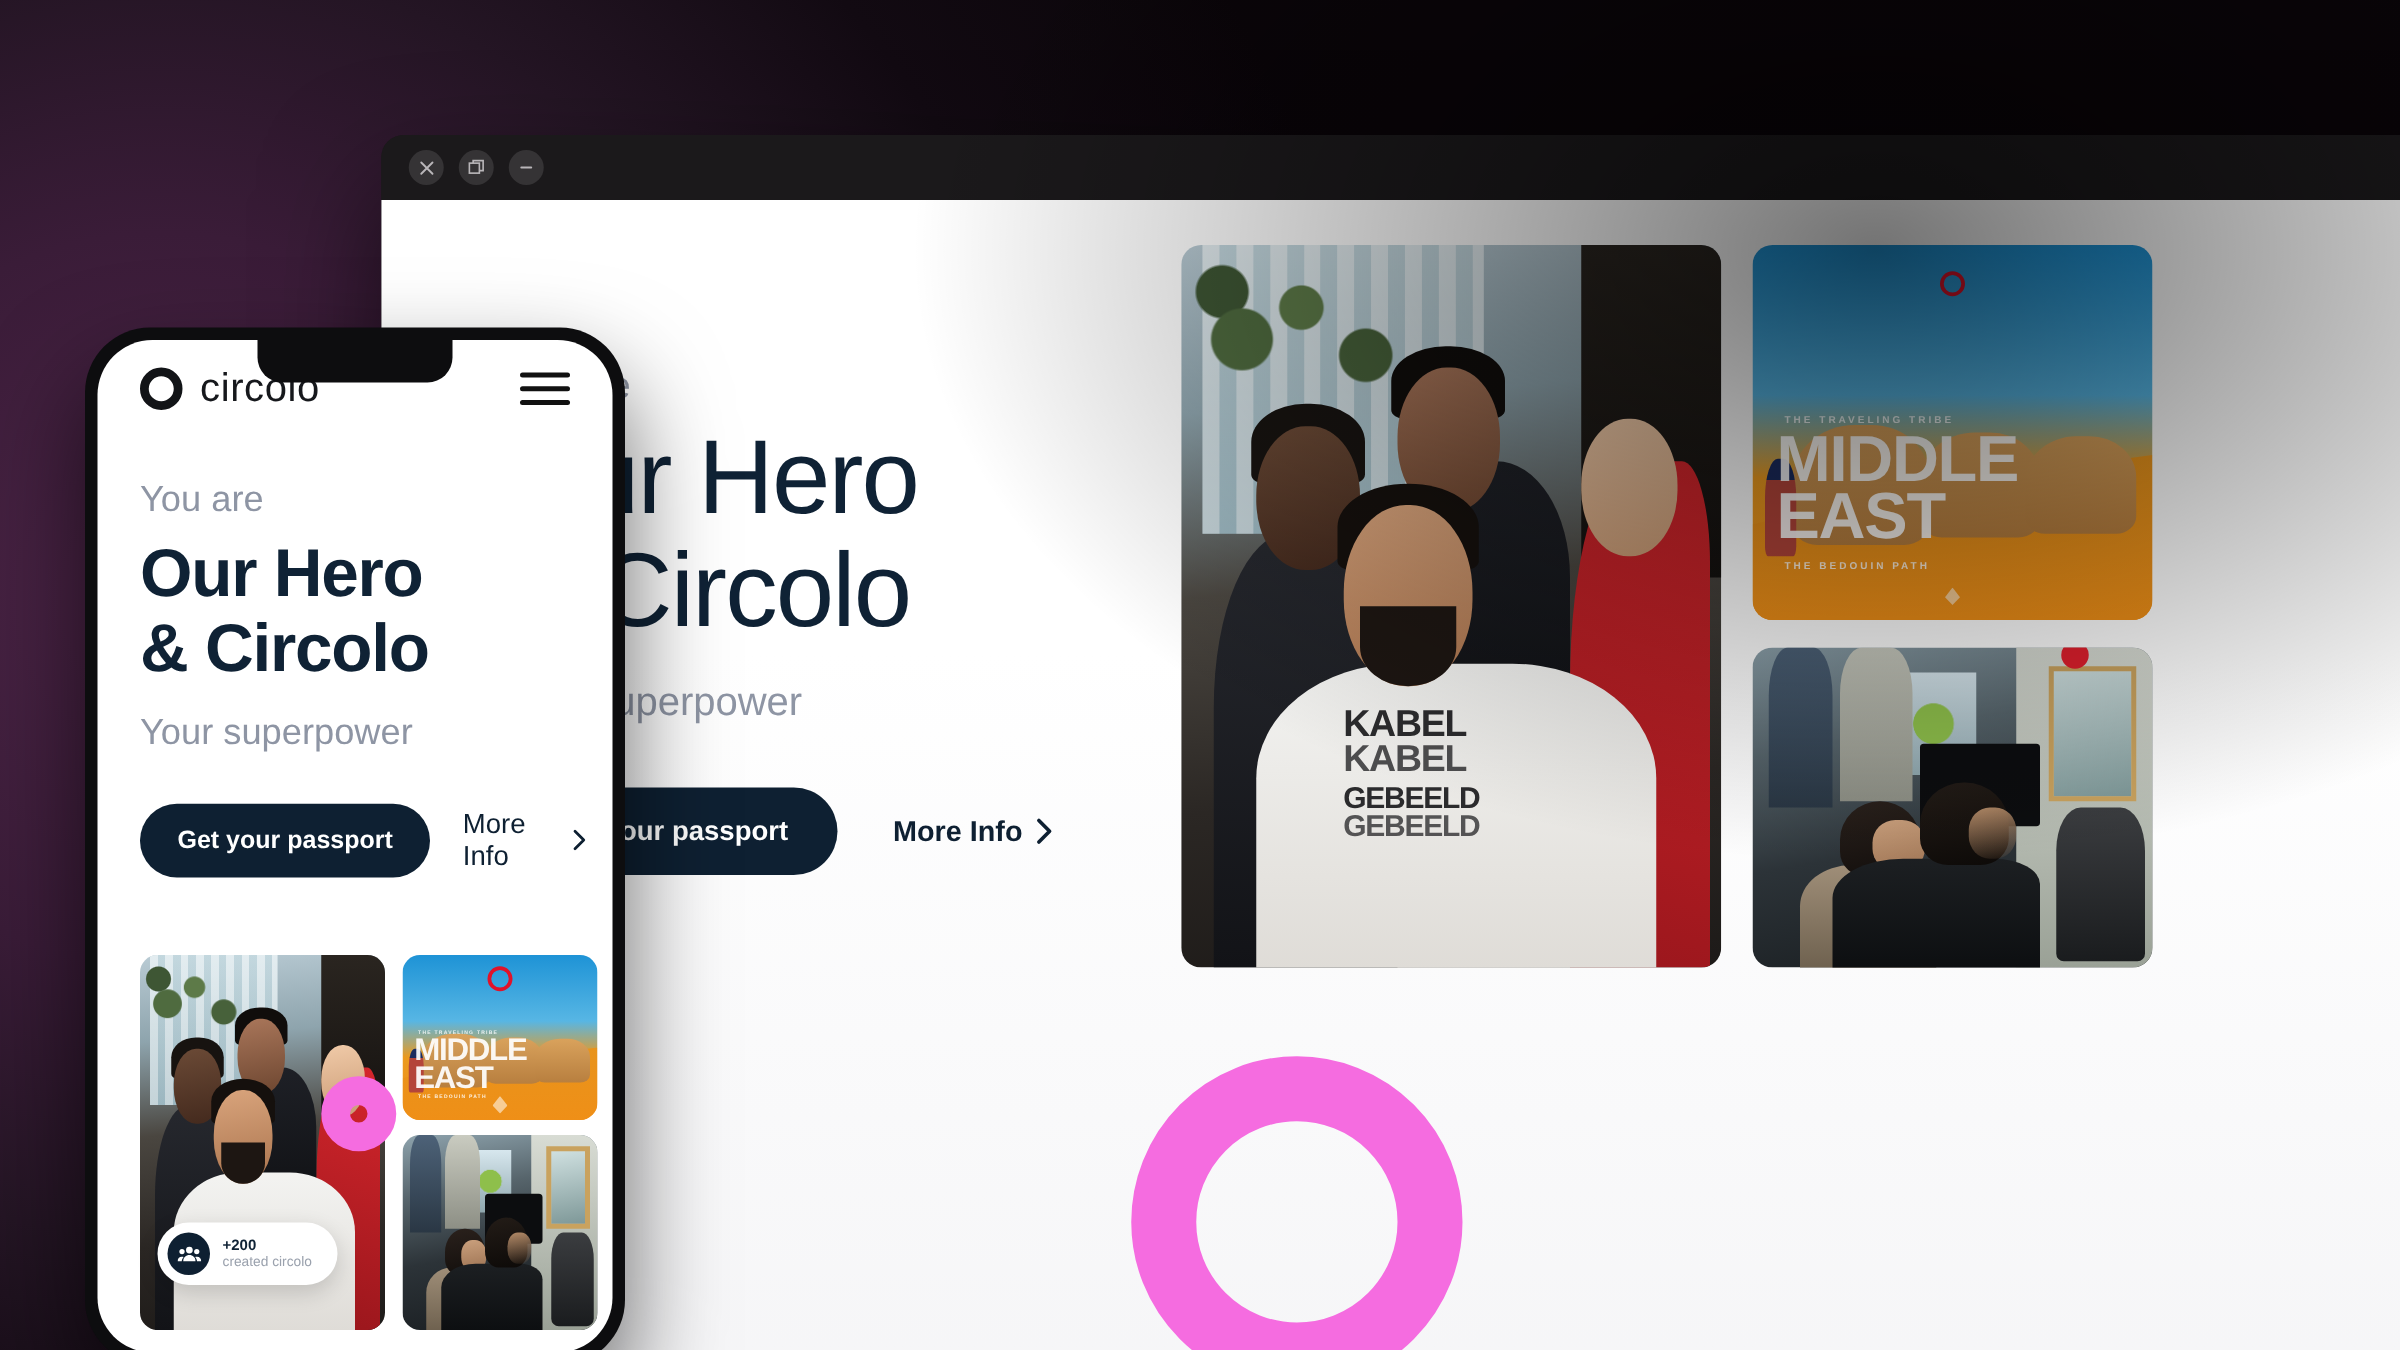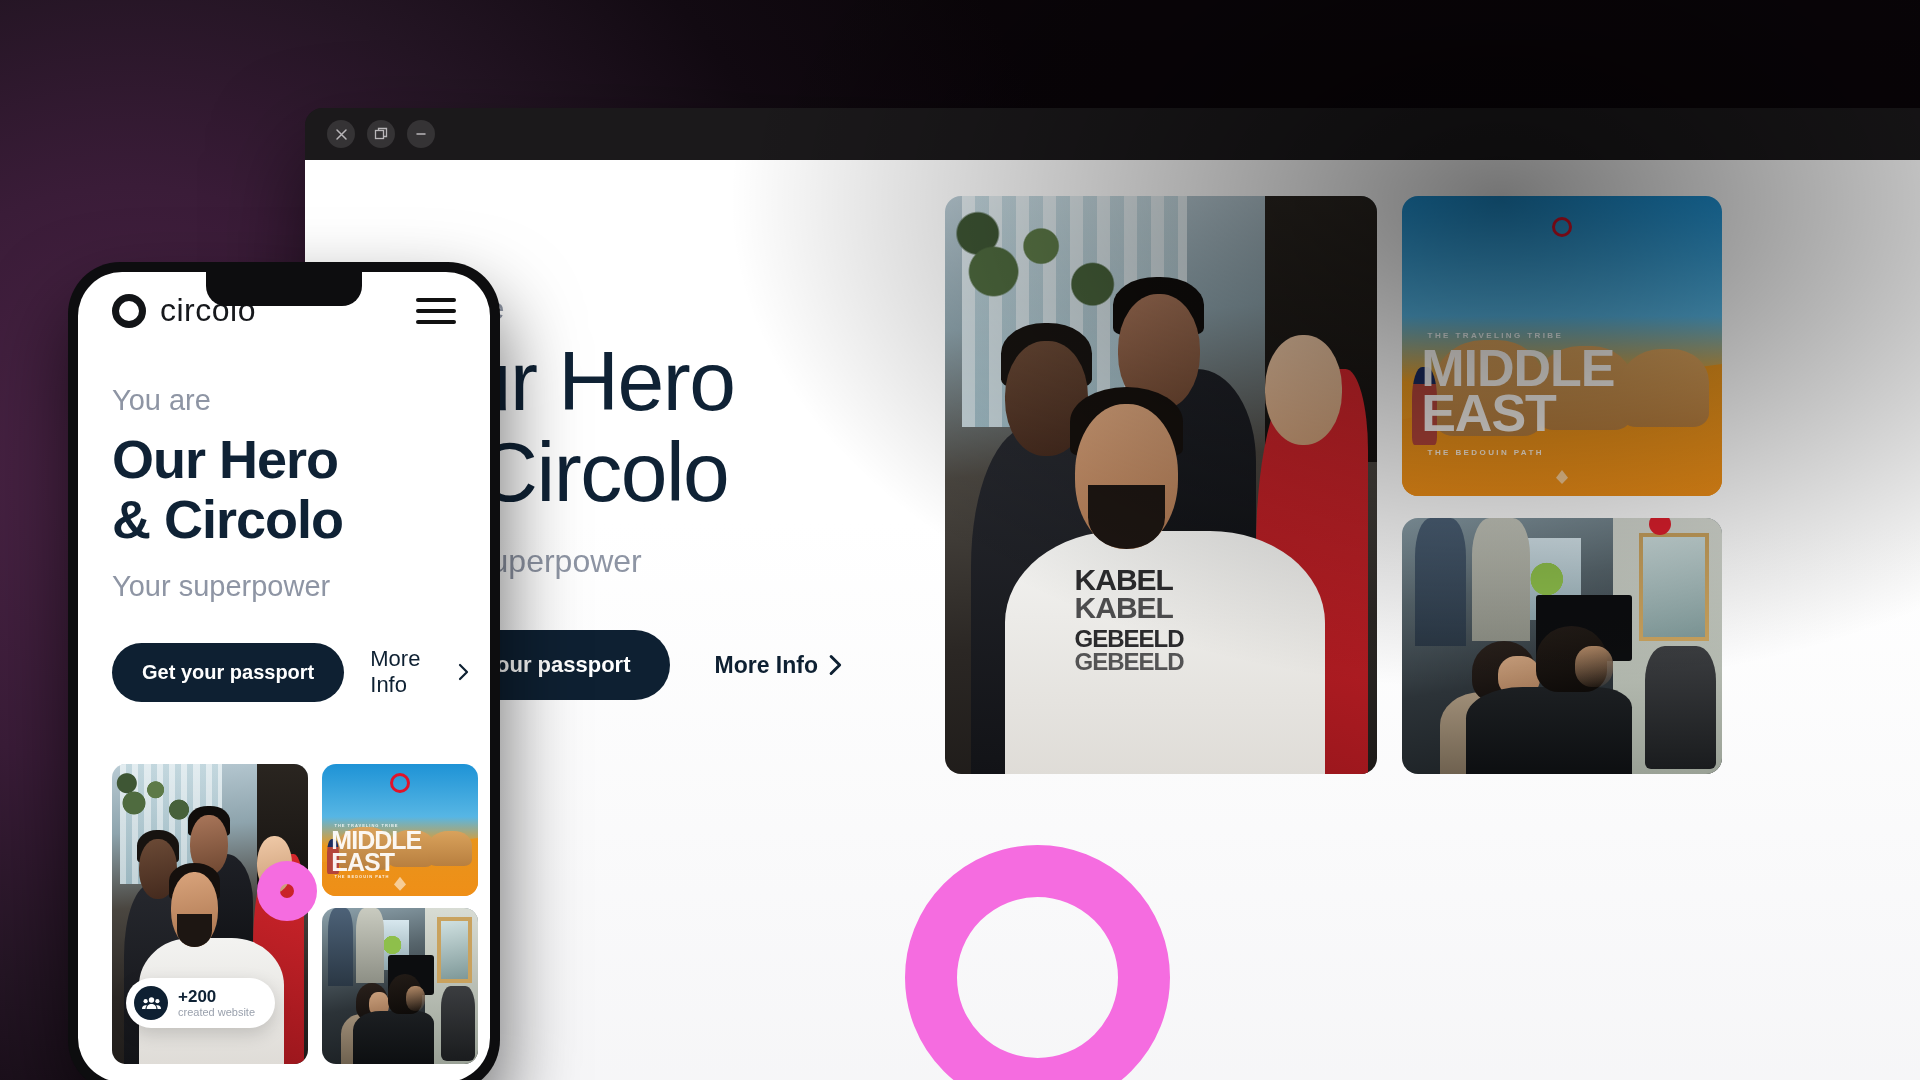--- a/index.html
+++ b/index.html
@@ -181,21 +181,21 @@
     position: absolute; left: 14px; bottom: 36px; z-index: 5;
     display: flex; align-items: center; gap: 10px;
     background: #fff; border-radius: 999px;
     padding: 8px 20px 8px 8px;
     box-shadow: 0 6px 18px rgba(0,0,0,0.16);
   }
   .badge-ic {
     width: 34px; height: 34px; border-radius: 50%;
     background: #0e2032; display: flex; align-items: center; justify-content: center;
   }
-  .badge-count { font-size: 17px; font-weight: 700; color: #0f2235; line-height: 1.15; }
+  .badge-count { font-size: 12px; font-weight: 700; color: #0f2235; line-height: 1.15; }
   .badge-label { font-size: 11px; color: #9aa1ad; line-height: 1.15; }
 
   
   .photo { position: relative; width: 100%; height: 100%; }
 
   
   .p-group { background: linear-gradient(175deg,#b9cbd4 0%, #8ea4ad 22%, #4a4640 46%, #2b2724 74%, #1d1a18 100%); }
   .p-group .win {
     position: absolute; left: 4%; top: 0; width: 52%; height: 40%;
     background:
@@ -548,21 +548,21 @@
               <circle cx="9.5" cy="4" r="2.7" fill="#fff"></circle>
               <circle cx="3.6" cy="5.2" r="2.1" fill="#fff"></circle>
               <circle cx="15.4" cy="5.2" r="2.1" fill="#fff"></circle>
               <path d="M4.6 13 C4.6 9.8 6.8 8 9.5 8 C12.2 8 14.4 9.8 14.4 13 Z" fill="#fff"></path>
               <path d="M0 13 C0 10.6 1.4 9.3 3.4 9.3 C4 9.3 4.5 9.4 4.9 9.6 C4 10.5 3.5 11.6 3.4 13 Z" fill="#fff"></path>
               <path d="M19 13 C19 10.6 17.6 9.3 15.6 9.3 C15 9.3 14.5 9.4 14.1 9.6 C15 10.5 15.5 11.6 15.6 13 Z" fill="#fff"></path>
             </svg>
           </div>
           <div>
             <div class="badge-count">+200</div>
-            <div class="badge-label">created website</div>
+            <div class="badge-label">created circolo</div>
           </div>
         </div>
 
       </div>
     </div>
   </div>
 
 </div>
 
 </body></html>

